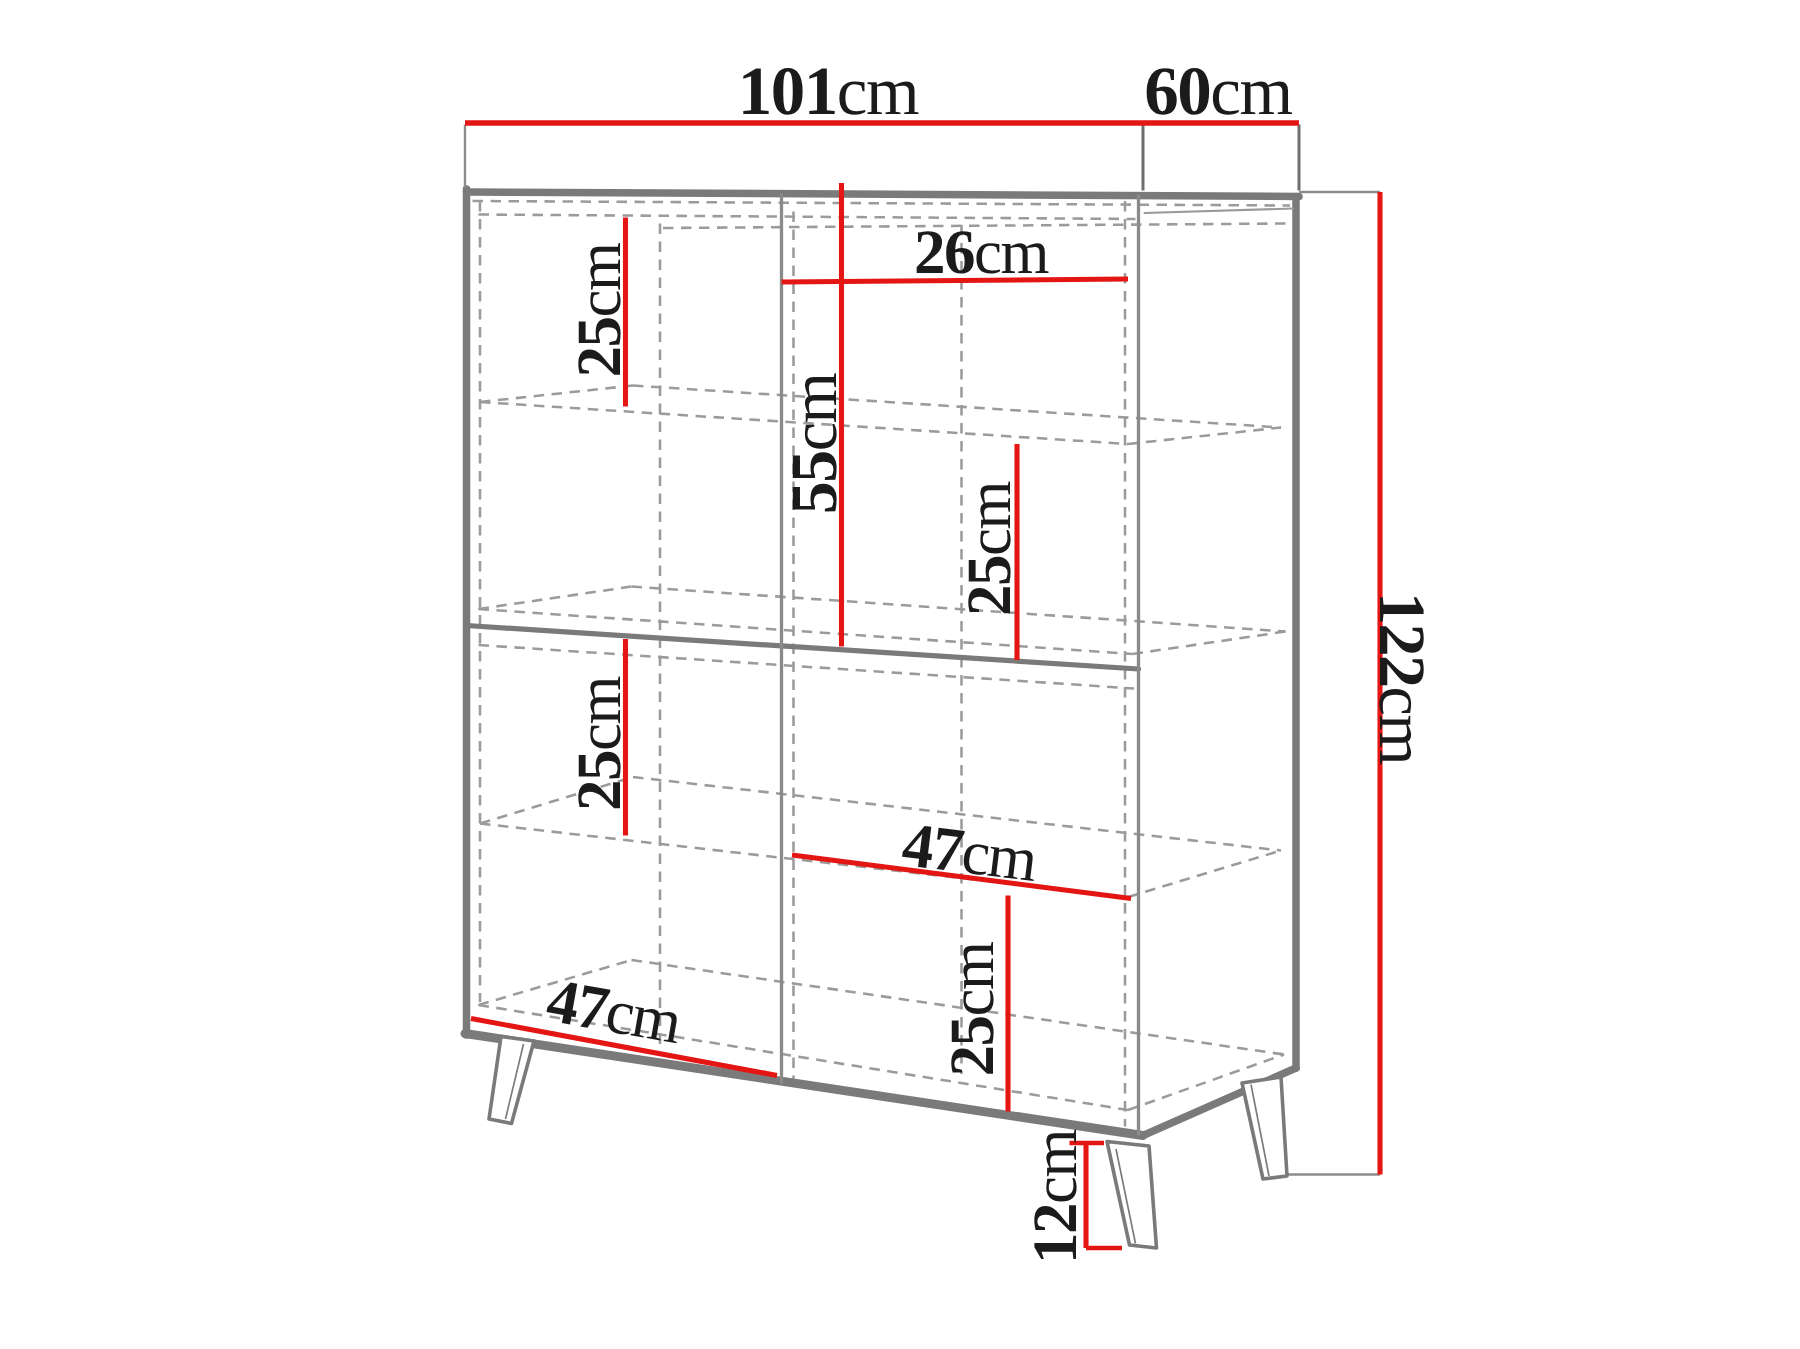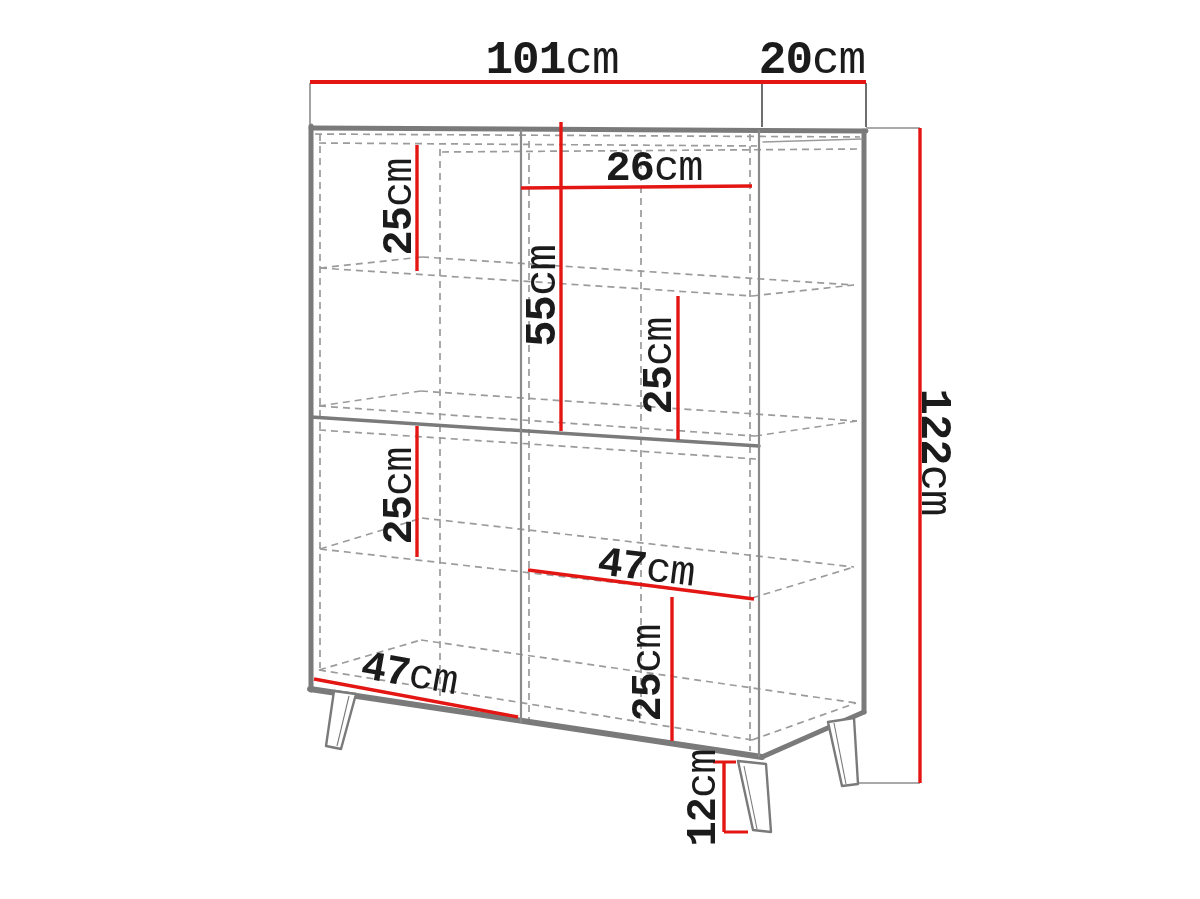--- a/index.html
+++ b/index.html
@@ -1,20 +1,20 @@
 <!DOCTYPE html>
 <html><head>
 <meta charset="utf-8">
 <style>
   html,body{margin:0;padding:0;background:#ffffff;}
   #stage{
     position:relative;
     width:1200px;height:899px;
     background:#ffffff;
-    font-family:Liberation Mono, monospace;
+    font-family:Liberation Serif, serif;
     overflow:hidden;
   }
   #drawing{position:absolute;left:0;top:0;}
   .dim-label{
     position:absolute;
     white-space:nowrap;
     color:#1b1b1b;
     transform:translate(-50%,-50%);
     line-height:1;
     letter-spacing:-1px;
@@ -124,21 +124,21 @@
       <path d="M724,832 L748,832" stroke-width="3"></path>
       <path d="M920,128 L920,783"></path>
     </g>
   </svg>
 
   <div class="dim-label fs46" style="left:552px;top:61px;">
     <span class="num">101</span><span class="unit">cm</span>
   </div>
 
   <div class="dim-label fs46" style="left:812px;top:61px;">
-    <span class="num">20</span><span class="unit">cm</span>
+    <span class="num">60</span><span class="unit">cm</span>
   </div>
 
   <div class="dim-label fs42" style="left:654px;top:169px;">
     <span class="num">26</span><span class="unit">cm</span>
   </div>
 
   <div class="dim-label fs42 rotm90" style="left:400px;top:207px;">
     <span class="num">25</span><span class="unit">cm</span>
   </div>
 

